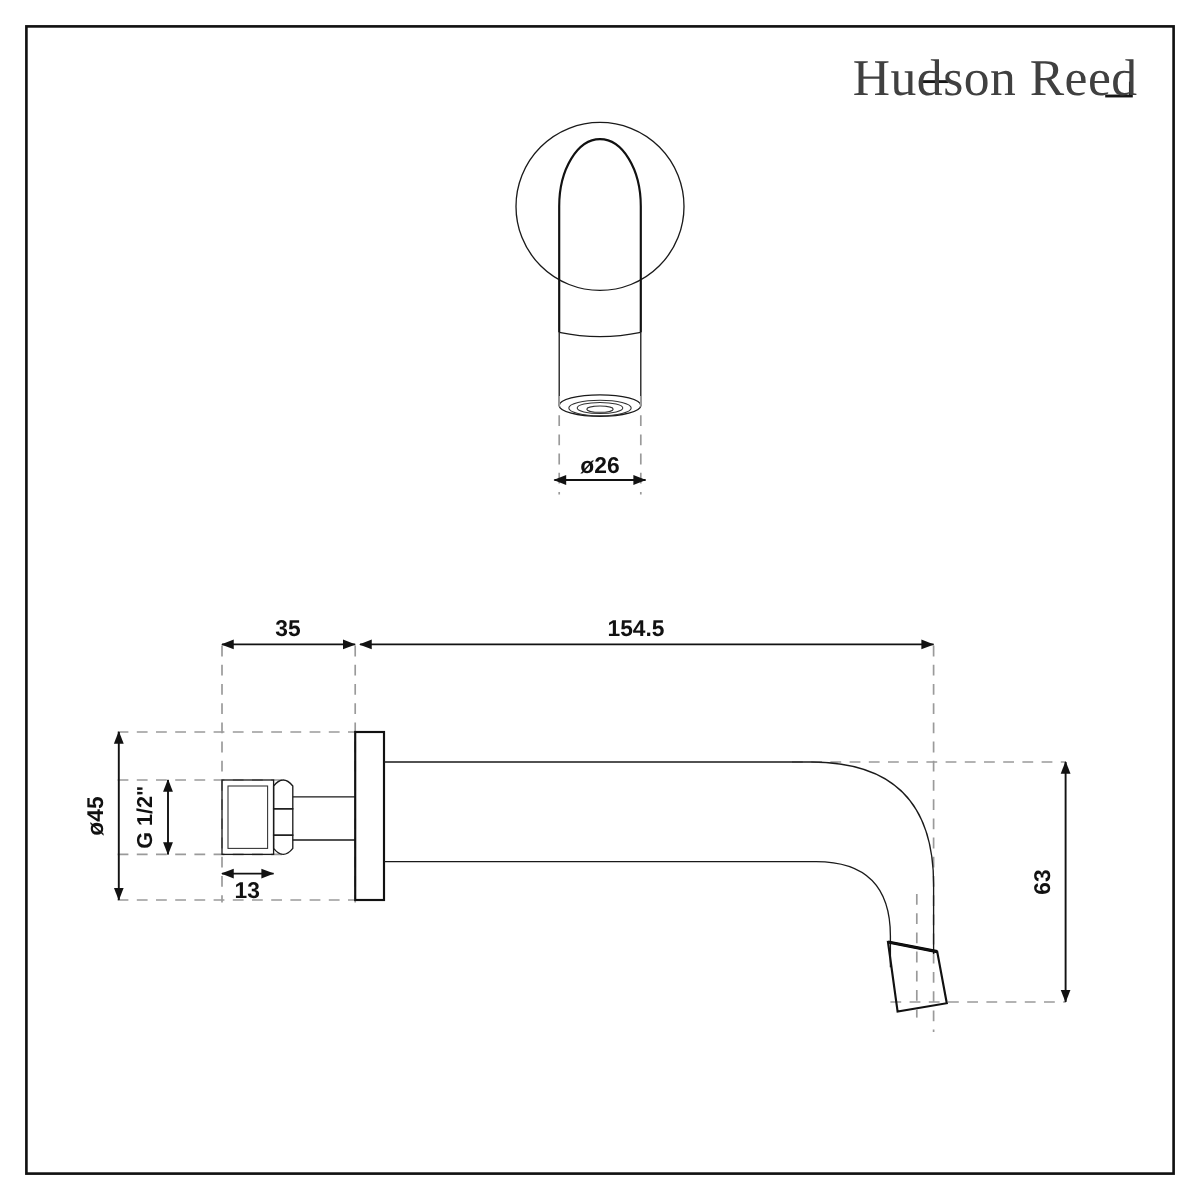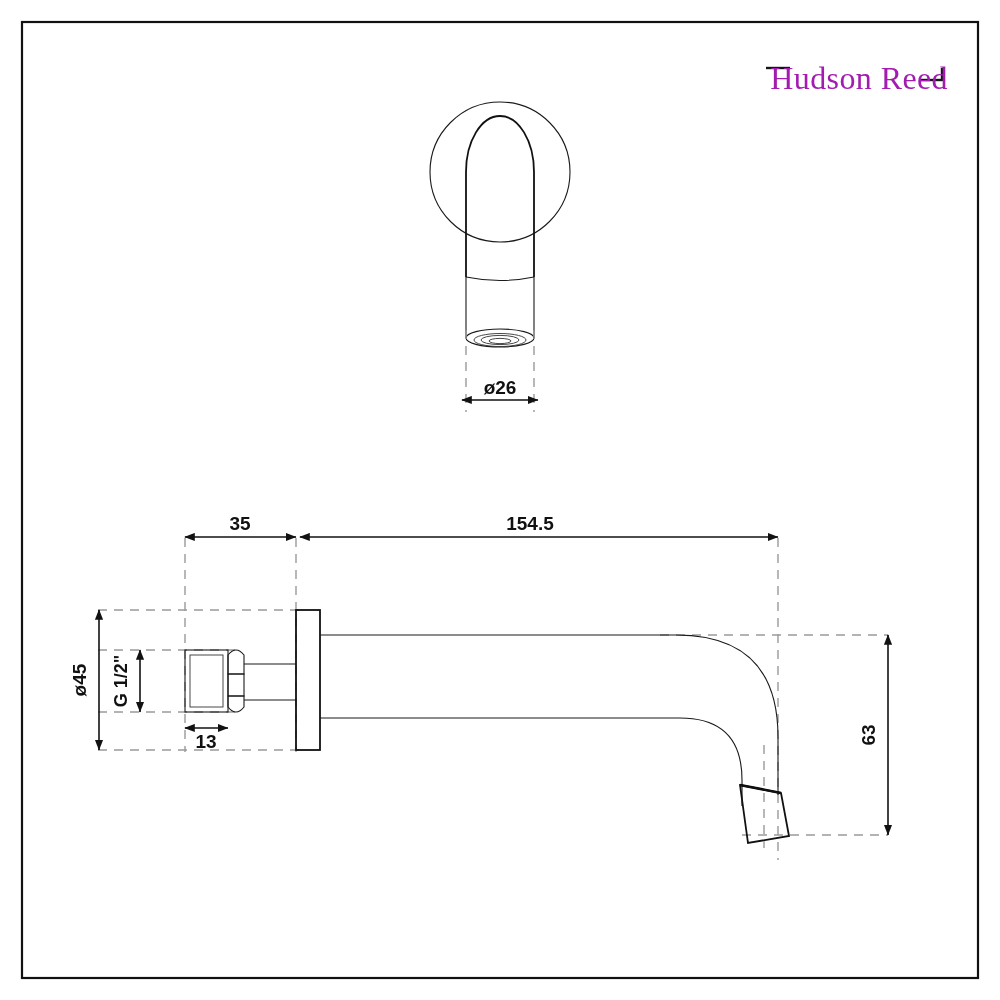--- a/index.html
+++ b/index.html
@@ -23,25 +23,25 @@
   svg.sheet-svg {
     position: absolute;
     left: 0; top: 0;
     width: 1000px;
     height: 1000px;
     display: block;
   }
   .brand-logo {
     position: absolute;
     right: 52px;
-    top: 60px;
+    top: 41px;
     font-family: "Liberation Serif", serif;
-    font-size: 32px;
+    font-size: 43px;
     letter-spacing: 0.4px;
-    color: #a21caf;
+    color: #404040;
     white-space: nowrap;
     user-select: none;
   }
   .dim-text {
     font-family: "Liberation Sans", sans-serif;
     font-weight: bold;
     font-size: 19px;
     fill: #111111;
   }
   .dim-text-sm {

